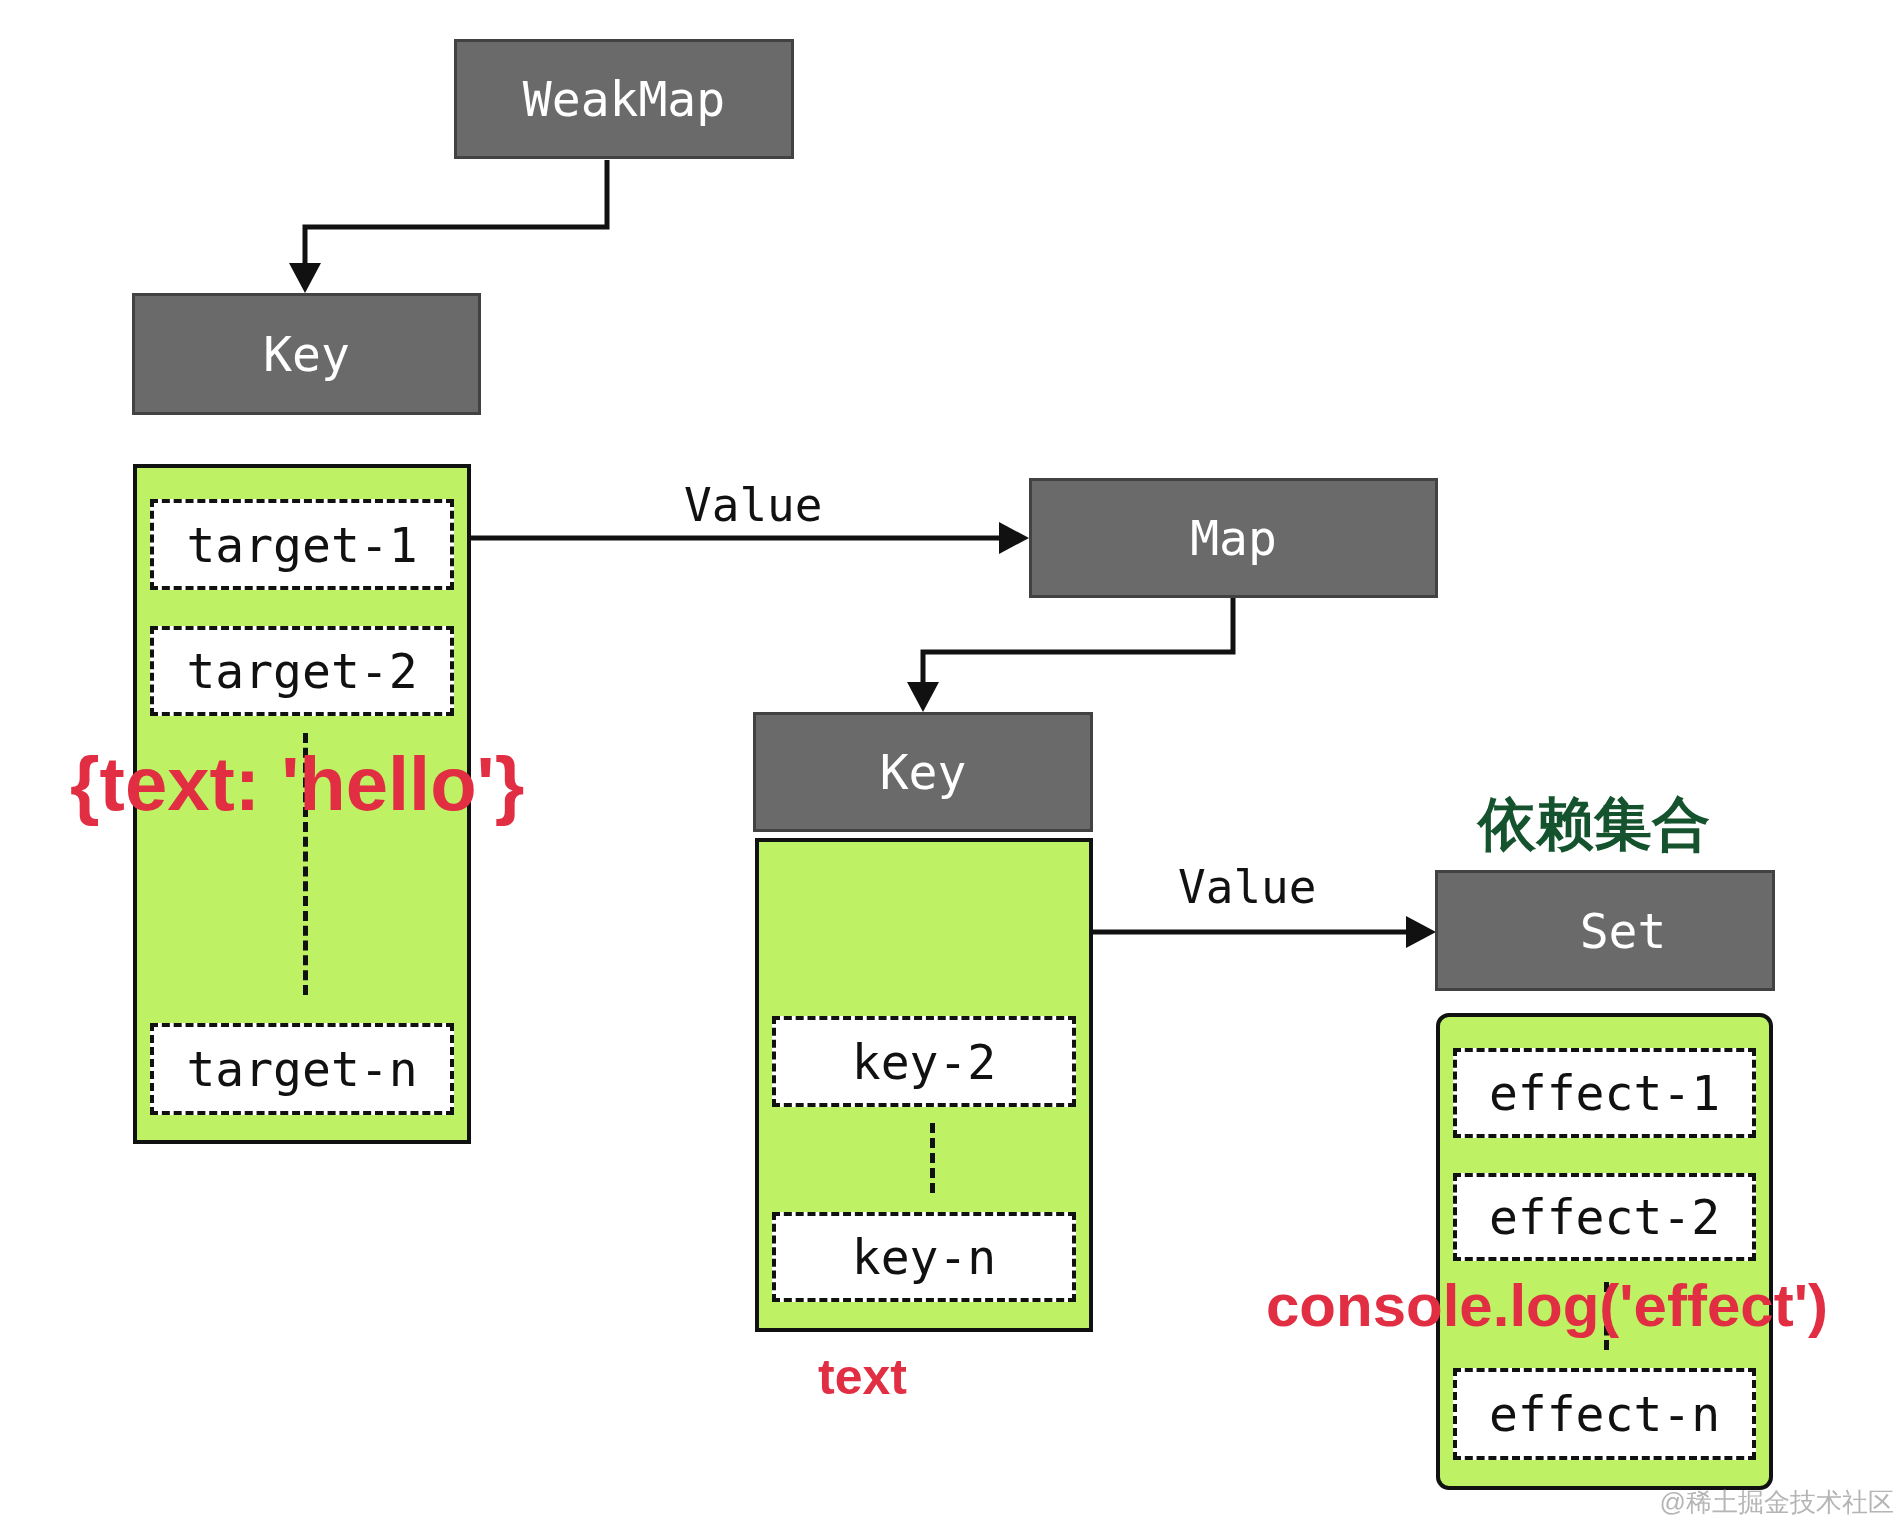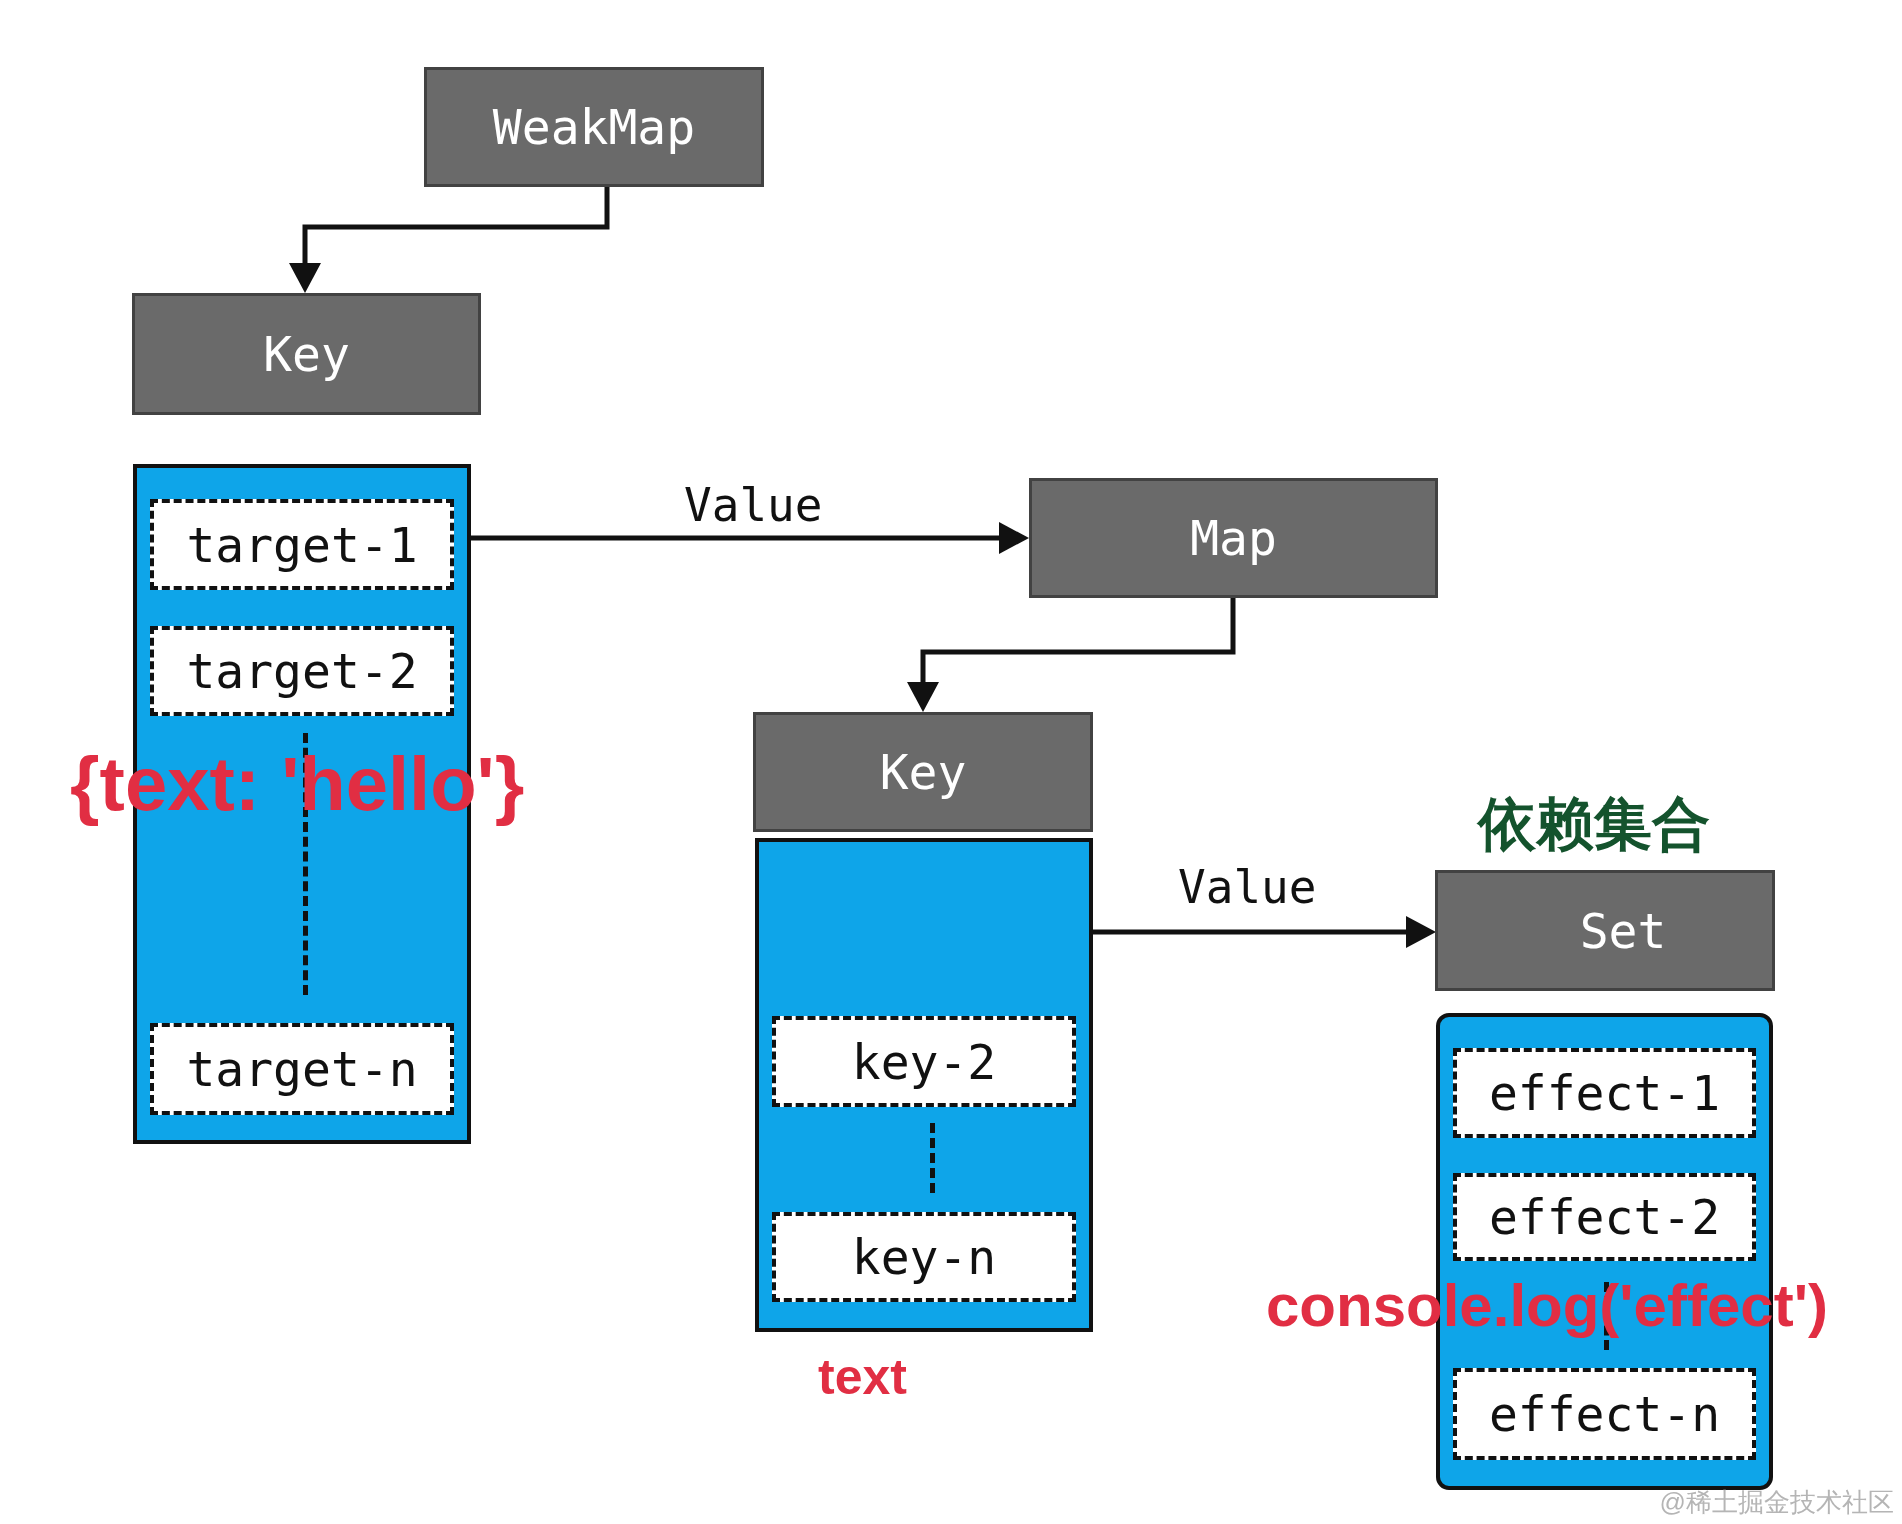--- a/index.html
+++ b/index.html
@@ -15,21 +15,21 @@
     position:absolute;
     background:#6a6a6a;
     border:3px solid #424242;
     color:#ffffff;
     font-size:48px;
     display:flex;align-items:center;justify-content:center;
     box-sizing:border-box;
   }
   .group{
     position:absolute;
-    background:#0ea5e9;
+    background:#bef264;
     border:4px solid #111111;
     box-sizing:border-box;
   }
   .item{
     position:absolute;
     left:13px;right:13px;
     border:4px dashed #111111;
     color:#111111;
     font-size:48px;
     display:flex;align-items:center;justify-content:center;
@@ -92,21 +92,21 @@
     <g>
       <polyline points="1233,598 1233,652 923,652 923,683"></polyline>
       <polygon points="923,712 907,682 939,682"></polygon>
     </g>
     <g>
       <line x1="1080" y1="932" x2="1409" y2="932"></line>
       <polygon points="1436,932 1406,916 1406,948"></polygon>
     </g>
   </svg>
 
-  <div class="node" style="left:424px;top:39px;width:340px;height:120px;margin-top:28px;">WeakMap</div>
+  <div class="node" style="left:454px;top:39px;width:340px;height:120px;">WeakMap</div>
 
   <div class="node" style="left:132px;top:293px;width:349px;height:122px;">Key</div>
 
   <div class="node" style="left:1029px;top:478px;width:409px;height:120px;">Map</div>
 
   <div class="node" style="left:753px;top:712px;width:340px;height:120px;">Key</div>
 
   <div class="node" style="left:1435px;top:870px;width:340px;height:121px;padding-left:36px;">Set</div>
 
   <div class="group" style="left:133px;top:464px;width:338px;height:680px;">

